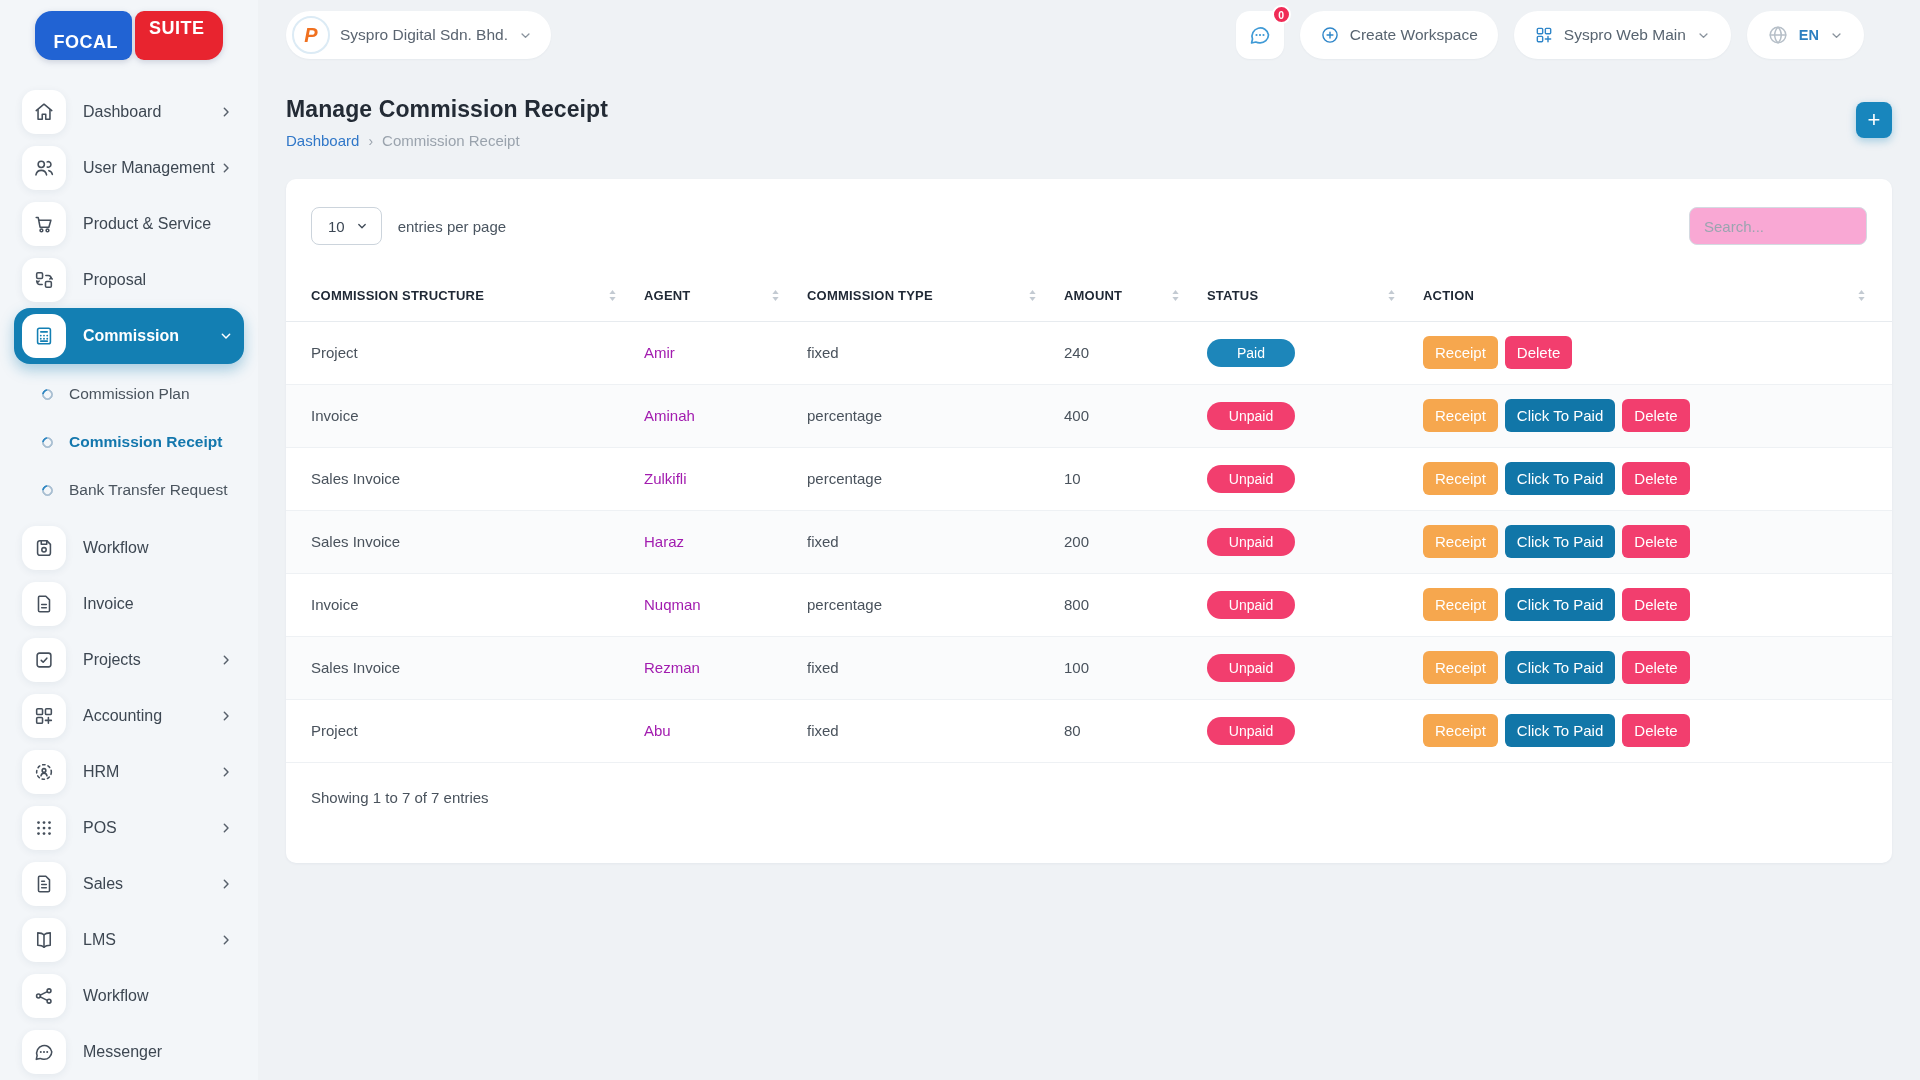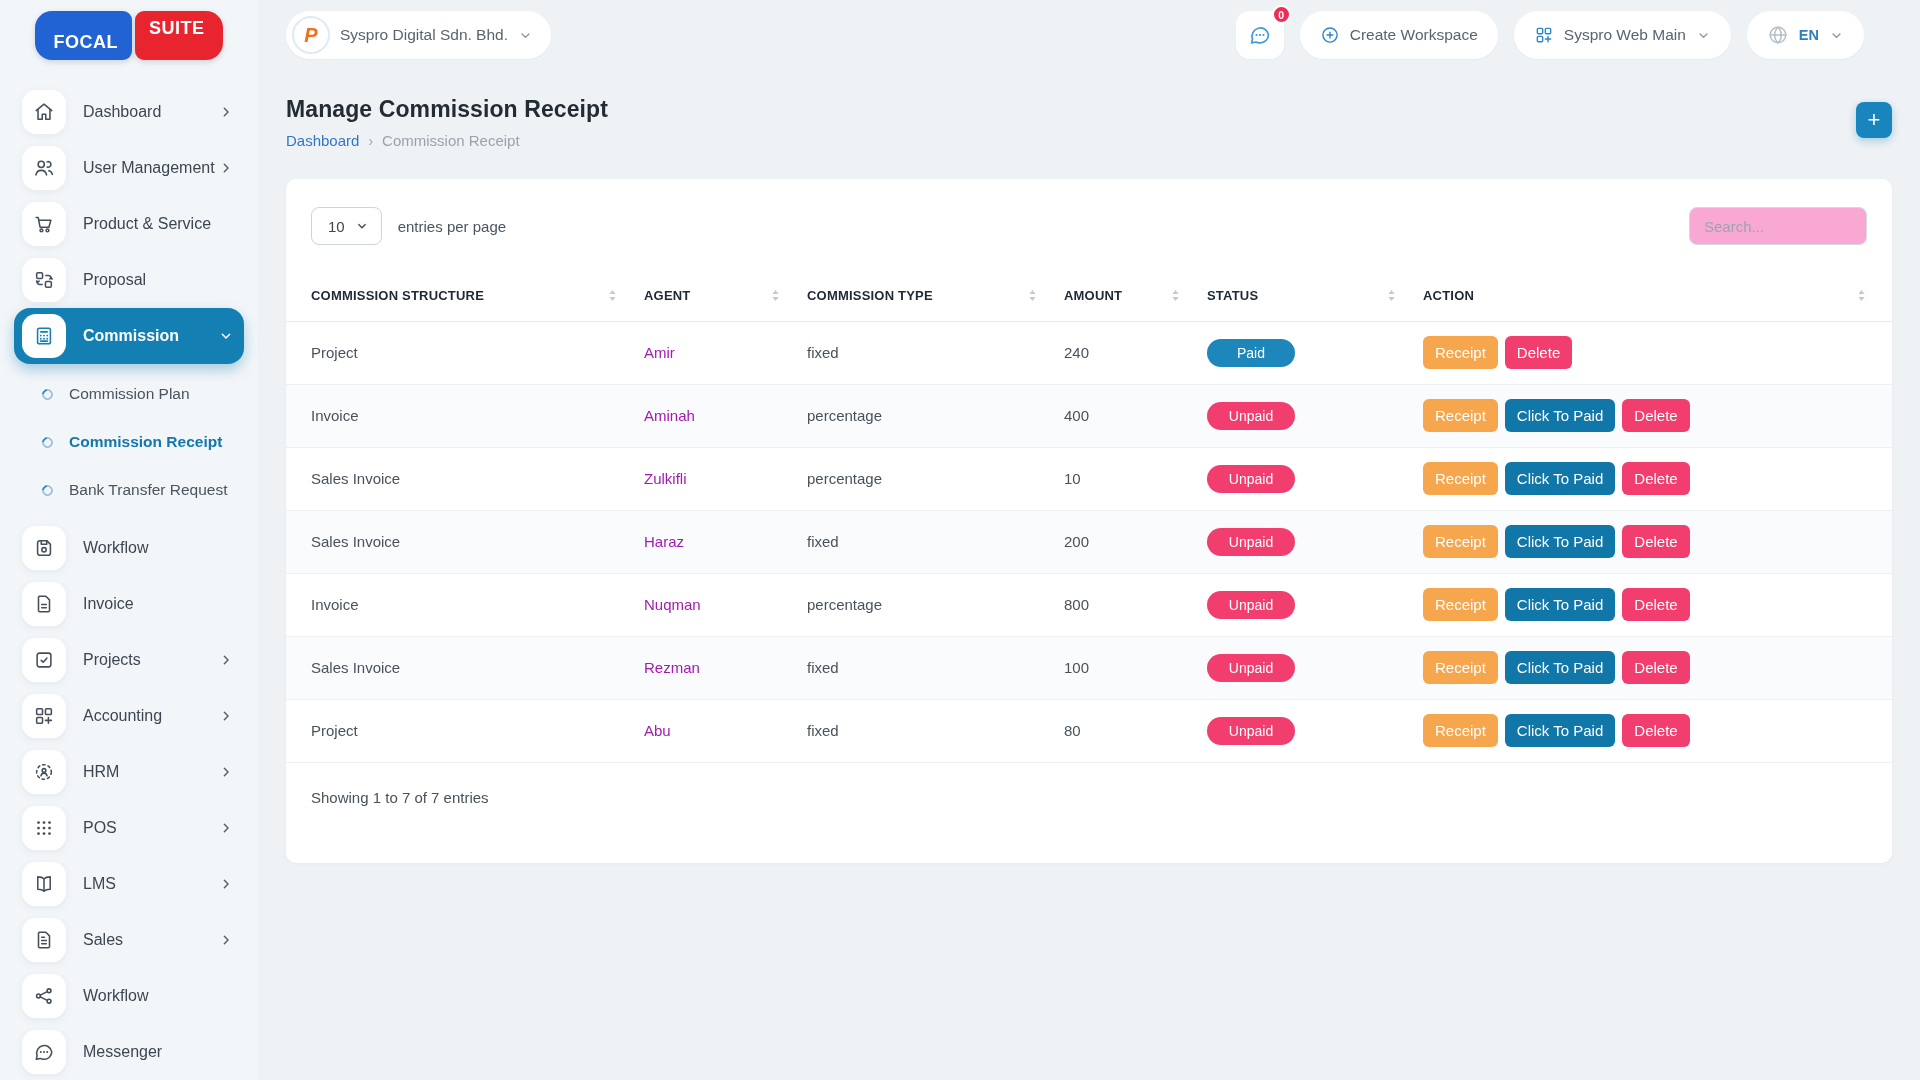--- a/index.html
+++ b/index.html
@@ -350,36 +350,36 @@
           </span>
     <span class="sb-label">POS</span>
     <svg class="sb-chev">
             <use href="#i-chevron-down"></use>
           </svg>
   </button>
 
   <button class="sb-item">
     <span class="sb-ico">
             <svg>
+              <use href="#i-doc"></use>
+            </svg>
+          </span>
+    <span class="sb-label">Sales</span>
+    <svg class="sb-chev">
+            <use href="#i-chevron-down"></use>
+          </svg>
+  </button>
+
+  <button class="sb-item">
+    <span class="sb-ico">
+            <svg>
               <use href="#i-book"></use>
             </svg>
           </span>
     <span class="sb-label">LMS</span>
-    <svg class="sb-chev">
-            <use href="#i-chevron-down"></use>
-          </svg>
-  </button>
-
-  <button class="sb-item">
-    <span class="sb-ico">
-            <svg>
-              <use href="#i-doc"></use>
-            </svg>
-          </span>
-    <span class="sb-label">Sales</span>
     <svg class="sb-chev">
             <use href="#i-chevron-down"></use>
           </svg>
   </button>
 
   <button class="sb-item">
     <span class="sb-ico">
             <svg>
               <use href="#i-share"></use>
             </svg>

